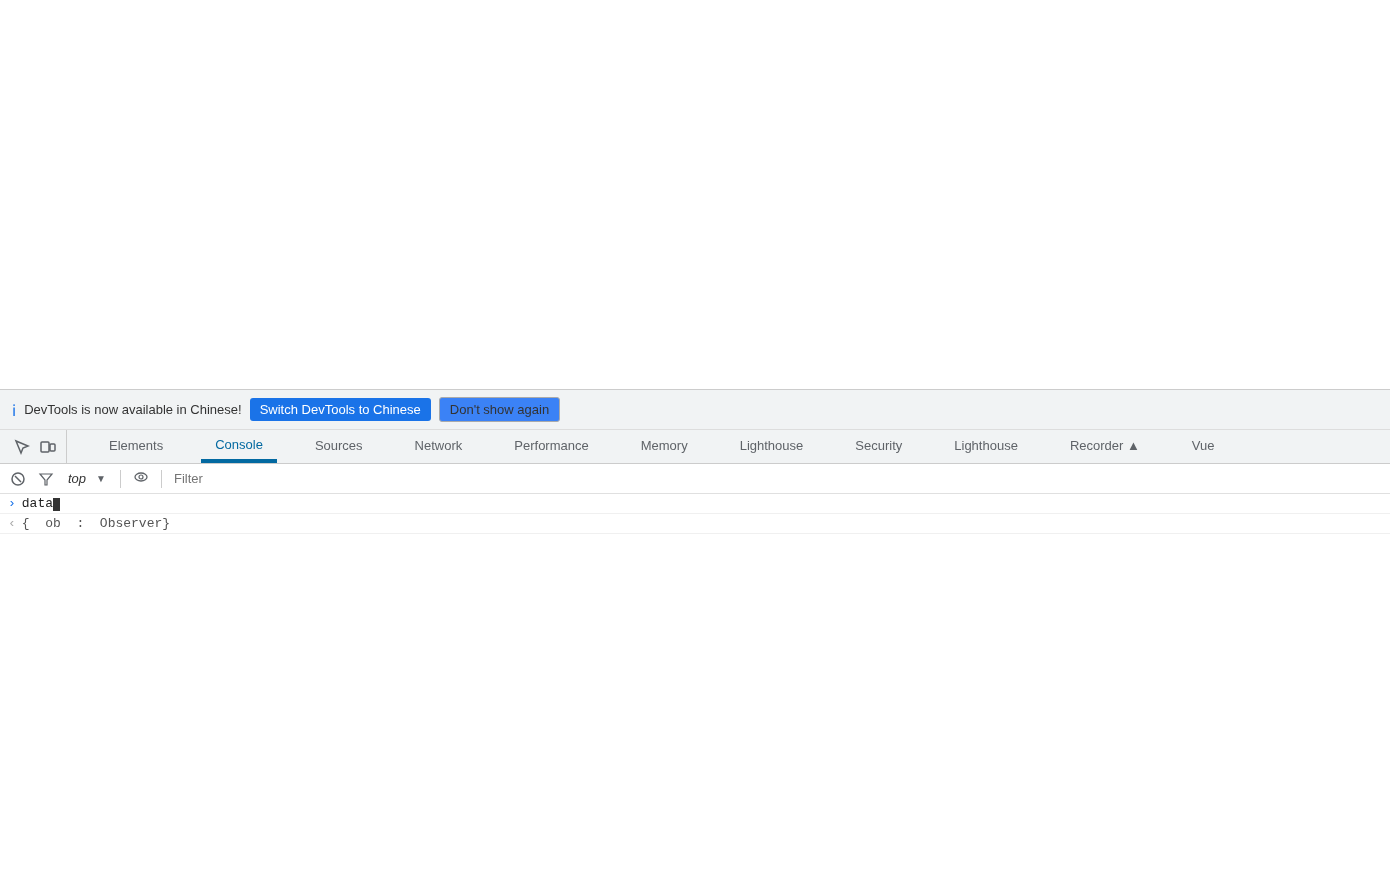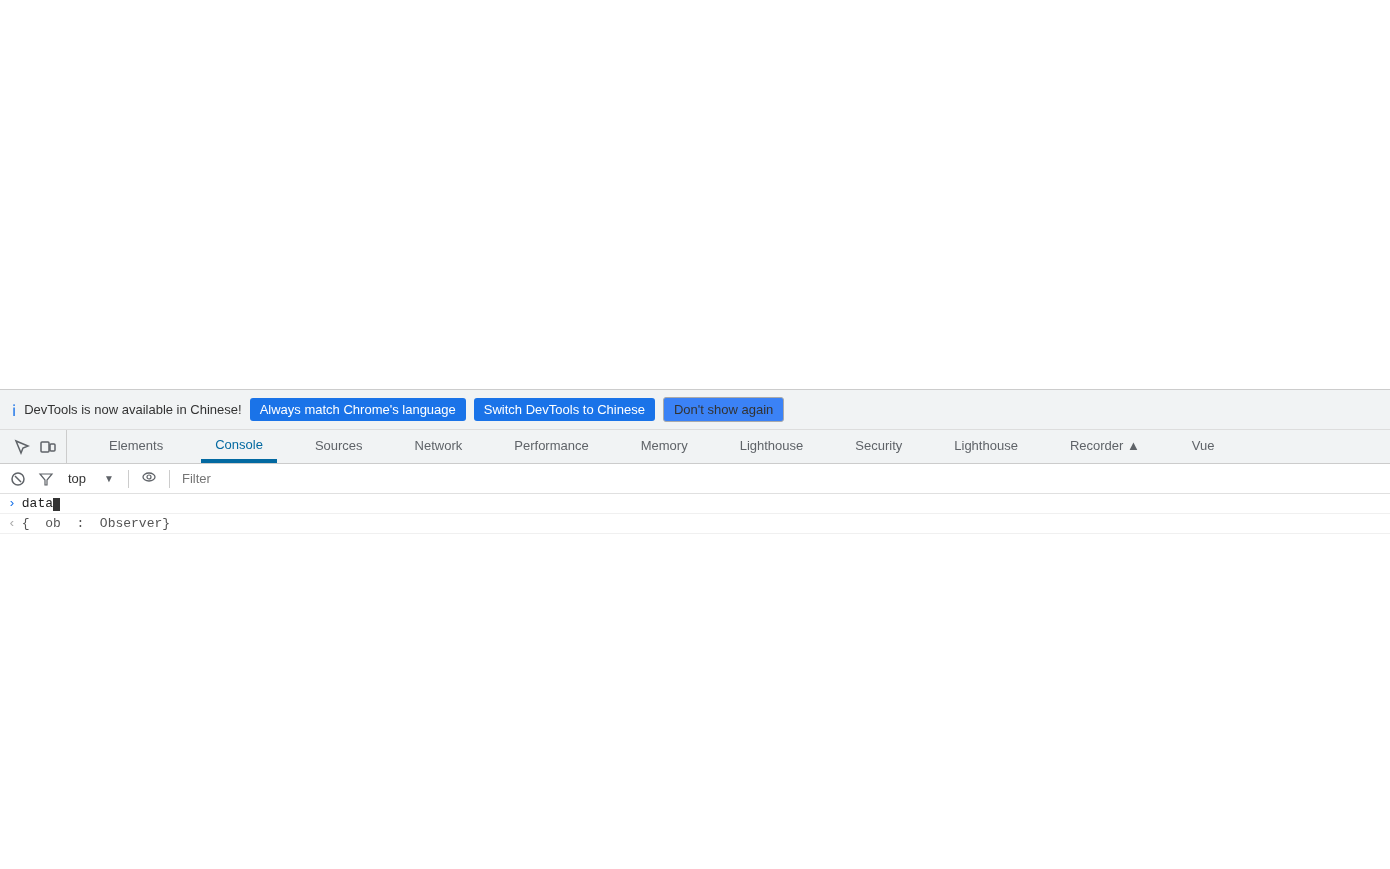--- a/index.html
+++ b/index.html
@@ -139,27 +139,28 @@
       cursor: pointer;
       padding: 2px 4px;
       font-size: 14px;
       color: #5f6368;
       display: flex;
       align-items: center;
     }
     .console-top-selector {
       display: flex;
       align-items: center;
-      gap: 18px;
+      gap: 10px;
       font-size: 13px;
       color: #333;
       cursor: pointer;
       padding: 2px 6px;
       border: none;
       background: none;
+      font-style: italic;
     }
     .console-top-arrow {
       font-size: 10px;
       color: #5f6368;
     }
     .console-divider {
       width: 1px;
       height: 18px;
       background: #ccc;
       margin: 0 4px;
@@ -235,21 +236,20 @@
 <body>
 
 <div id="page-content">
 </div>
 
 <div id="devtools">
 
   <div id="devtools-banner">
     <span class="banner-info-icon">ℹ</span>
     <span class="banner-text">DevTools is now available in Chinese!</span>
-    <button class="banner-btn-blue">Always match Chrome's language</button>
     <button class="banner-btn-blue">Switch DevTools to Chinese</button>
     <button class="banner-btn-outline">Don't show again</button>
   </div>
 
   <div id="devtools-tabs">
     <div class="tab-icons">
       <button class="tab-icon-btn" title="Inspect element">
         <svg width="16" height="16" viewBox="0 0 16 16" fill="none">
           <path d="M2 2 L7 14 L9 9 L14 7 Z" stroke="#5f6368" stroke-width="1.5" fill="none"></path>
         </svg>

